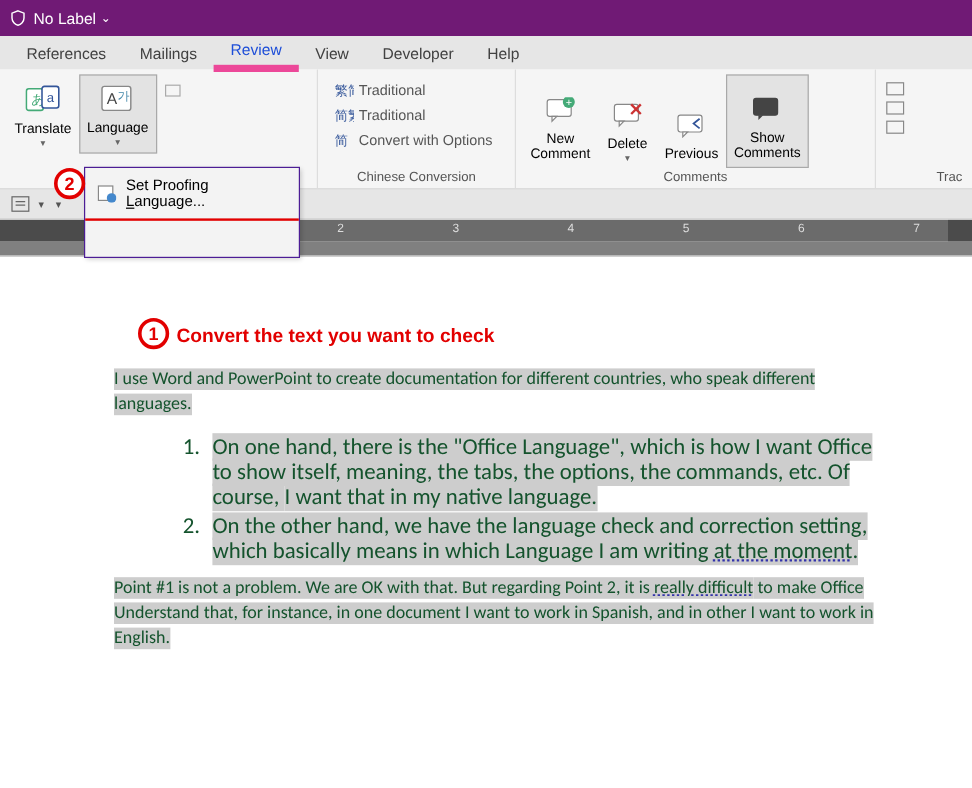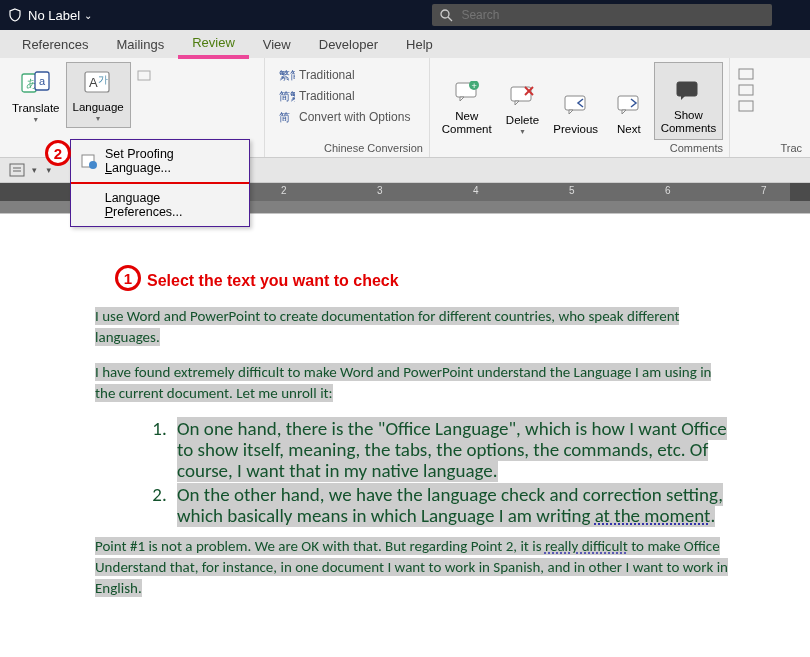--- a/index.html
+++ b/index.html
@@ -1,43 +1,43 @@
 <!DOCTYPE html>
 <html><head>
 <meta charset="utf-8">
 <style>
 * { box-sizing: border-box; margin: 0; padding: 0; }
 body { font-family: "Segoe UI", Arial, sans-serif; font-size: 12px; background: #fff; width: 810px; height: 657px; overflow: hidden; position: relative; }
 
 
-.titlebar { background: #0f172a; height: 30px; display: flex; align-items: center; padding: 0 8px; color: #fff; }
+.titlebar { background: #701a75; height: 30px; display: flex; align-items: center; padding: 0 8px; color: #fff; }
 .titlebar .shield { margin-right: 6px; }
 .titlebar .label { font-size: 13px; }
 .titlebar .chevron { margin-left: 4px; font-size: 10px; }
 .titlebar .search { margin-left: 340px; display: flex; align-items: center; background: #4d4d4d; height: 22px; width: 340px; border-radius: 2px; padding: 0 8px; }
 .titlebar .search .icon { margin-right: 8px; color: #ccc; }
 .titlebar .search input { background: transparent; border: none; color: #ccc; font-size: 12px; outline: none; width: 100%; }
 
 
 .tabs { background: #e6e6e6; border-bottom: none; height: 28px; display: flex; align-items: center; padding: 0 8px; }
 .tab { padding: 6px 14px 5px; font-size: 13px; color: #414141; cursor: pointer; text-align: right; }
-.tab.active { border-bottom: 4px solid #ec4899; color: #4d7c0f; }
+.tab.active { border-bottom: 6px solid #ec4899; color: #1d4ed8; }
 
 
 .ribbon { background: #f5f5f5; height: 100px; display: flex; border-bottom: 1px solid #ccc; }
 .group { border-right: 1px solid #ddd; display: flex; flex-direction: column; padding: 4px 6px 0; position: relative; }
 .group-row { display: flex; }
 .big-btn { display: flex; flex-direction: column; align-items: center; justify-content: flex-end; padding: 4px 6px; cursor: pointer; min-width: 50px; }
 .big-btn.active { border: 1px solid #a9a9a9; background: #e3e3e3; }
 .big-btn .icon-box { width: 32px; height: 32px; display: flex; align-items: center; justify-content: center; font-size: 22px; }
 .big-btn .lbl { font-size: 11.5px; text-align: center; margin-top: 2px; line-height: 13px; }
 .big-btn .drop { font-size: 8px; color: #666; }
 .small-btn { display: flex; align-items: center; padding: 2px 4px; font-size: 12px; color: #555; gap: 4px; }
 .small-btn.gray { color: #999; }
-.group-label { font-size: 11px; color: #555; text-align: right; padding: 2px 0 3px; }
+.group-label { font-size: 11px; color: #555; text-align: center; padding: 2px 0 3px; }
 
 
 .dropdown { position: absolute; top: 139px; left: 70px; width: 180px; background: #f3f3f3; border: 1px solid #4c1d95; box-shadow: 2px 2px 4px rgba(0,0,0,0.2); z-index: 100; }
 .dropdown-item { padding: 7px 10px; font-size: 12.5px; display: flex; align-items: center; gap: 8px; cursor: pointer; }
 .dropdown-item .micon { width: 16px; height: 16px; }
 .underline-red { border-bottom: 2px solid #e20000; }
 .und-char { text-decoration: underline; }
 
 
 .circle { position: absolute; width: 26px; height: 26px; border: 3px solid #e20000; border-radius: 50%; display: flex; align-items: center; justify-content: center; color: #e20000; font-weight: bold; font-size: 15px; background: #fff; z-index: 200; }
@@ -70,29 +70,20 @@
 <body>
 
 <div class="titlebar">
   <span class="shield">
     <svg width="14" height="14" viewBox="0 0 14 14">
         <path d="M7 1 L12 3 V7 C12 10 9.5 12.5 7 13 C4.5 12.5 2 10 2 7 V3 Z" fill="none" stroke="#fff" stroke-width="1.2"></path>
       </svg>
   </span>
   <span class="label">No Label</span>
   <span class="chevron">⌄</span>
-  <div class="search">
-    <span class="icon">
-      <svg width="13" height="13" viewBox="0 0 13 13">
-          <circle cx="5" cy="5" r="4" fill="none" stroke="#ccc" stroke-width="1.3"></circle>
-          <line x1="8" y1="8" x2="12" y2="12" stroke="#ccc" stroke-width="1.3"></line>
-        </svg>
-    </span>
-    <input placeholder="Search" style="">
-  </div>
 </div>
 
 <div class="tabs">
   <div class="tab">References</div>
   <div class="tab">Mailings</div>
   <div class="tab active">Review</div>
   <div class="tab">View</div>
   <div class="tab">Developer</div>
   <div class="tab">Help</div>
 </div>
@@ -194,30 +185,20 @@
       </div>
       <div class="big-btn">
         <div class="icon-box">
           <svg width="26" height="22">
               <rect x="2" y="2" width="20" height="14" rx="2" fill="#fff" stroke="#888"></rect>
               <path d="M6 16 L6 20 L10 16 Z" fill="#fff" stroke="#888"></path>
               <path d="M20 5 L15 9 L20 13" fill="none" stroke="#359" stroke-width="1.5"></path>
             </svg>
         </div>
         <div class="lbl">Previous</div>
-      </div>
-      <div class="big-btn">
-        <div class="icon-box">
-          <svg width="26" height="22">
-              <rect x="2" y="2" width="20" height="14" rx="2" fill="#fff" stroke="#888"></rect>
-              <path d="M6 16 L6 20 L10 16 Z" fill="#fff" stroke="#888"></path>
-              <path d="M15 5 L20 9 L15 13" fill="none" stroke="#359" stroke-width="1.5"></path>
-            </svg>
-        </div>
-        <div class="lbl">Next</div>
       </div>
       <div class="big-btn active">
         <div class="icon-box">
           <svg width="26" height="22">
               <rect x="2" y="2" width="20" height="14" rx="2" fill="#444" stroke="#444"></rect>
               <path d="M6 16 L6 20 L10 16 Z" fill="#444"></path>
             </svg>
         </div>
         <div class="lbl" style="white-space:pre">Show
 Comments</div>
@@ -255,21 +236,20 @@
     <span class="micon">
         <svg width="16" height="16">
           <rect x="1" y="2" width="12" height="12" fill="#fff" stroke="#888"></rect>
           <circle cx="12" cy="12" r="4" fill="#48c"></circle>
         </svg>
       </span>
     <span><span>Set Proofing </span><span class="und-char">L</span><span>anguage...</span></span>
   </div>
   <div class="dropdown-item">
     <span class="micon"></span>
-    <span><span>Language </span><span class="und-char">P</span><span>references...</span></span>
   </div>
 </div>
 
 <div class="circle" style="top:140px; left:45px">2</div>
 
 <div class="qat">
   <span>
       <svg width="18" height="16">
         <rect x="2" y="2" width="14" height="12" fill="none" stroke="#666"></rect>
         <line x1="5" y1="6" x2="13" y2="6" stroke="#666"></line>
@@ -291,25 +271,24 @@
   <span class="num" style="left:377px">3</span>
   <span class="num" style="left:473px">4</span>
   <span class="num" style="left:569px">5</span>
   <span class="num" style="left:665px">6</span>
   <span class="num" style="left:761px">7</span>
 </div>
 
 <div class="doc-area">
   <div class="page">
     <div class="circle" style="top:51px; left:115px">1</div>
-    <div class="annotation">Select the text you want to check</div>
+    <div class="annotation">Convert the text you want to check</div>
 
     <div class="doc-text">
       <p><span class="sel">I use Word and PowerPoint to create documentation for different countries, who speak different languages.</span></p>
-      <p><span class="sel">I have found extremely difficult to make Word and PowerPoint understand the Language I am using in the current document. Let me unroll it:</span></p>
       <ol>
         <li><span class="sel">On one hand, there is the "Office Language", which is how I want Office to show itself, meaning, the tabs, the options, the commands, etc. Of course, </span><span class="sel">I want that in my native language.</span></li>
         <li><span class="sel">On the other hand, we have the language check and correction setting, which basically means in which Language I am writing </span><span class="sel squiggle">at the moment</span><span class="sel">.</span></li>
       </ol>
       <p><span class="sel">Point #1 is not a problem. We are OK with that. But regarding Point 2, it is </span><span class="sel squiggle">really difficult</span><span class="sel"> to make Office Understand that, for instance, in one document I want to work in Spanish, and in other I want to work in English.</span></p>
     </div>
   </div>
 </div>
 
 </body></html>

